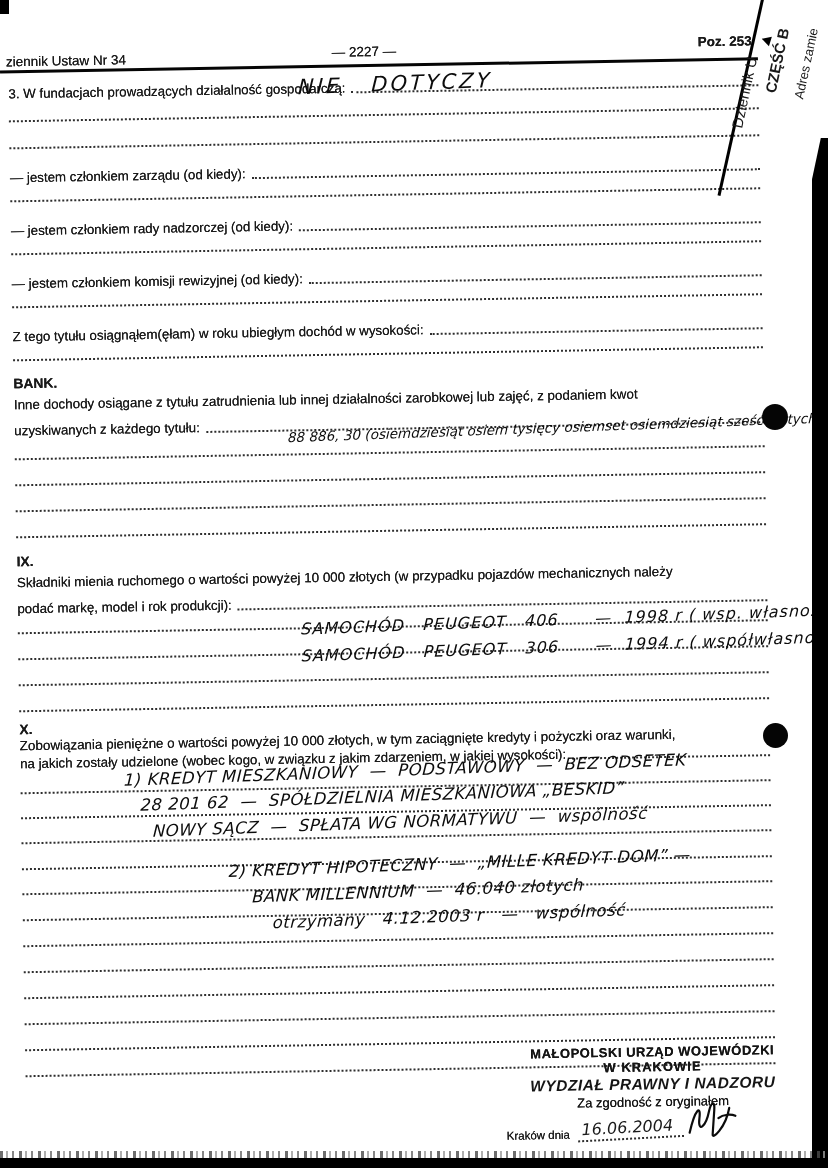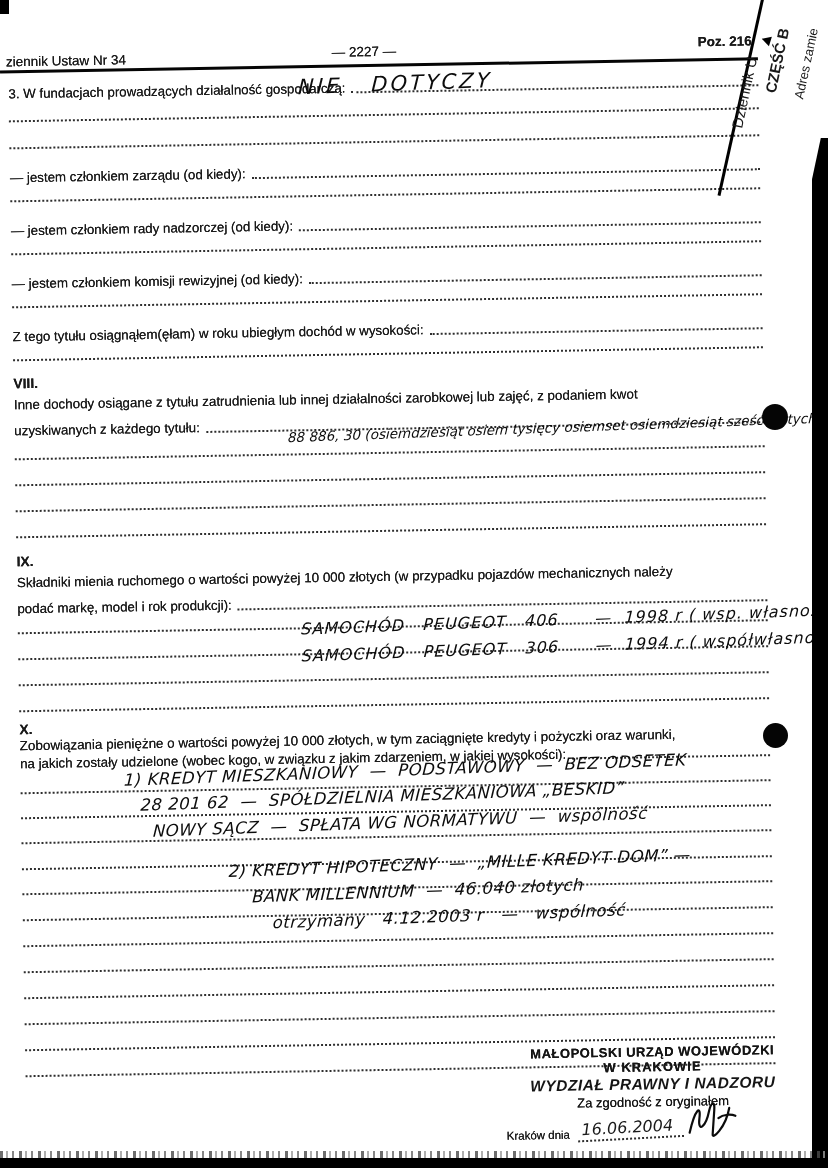--- a/index.html
+++ b/index.html
@@ -50,21 +50,21 @@
 </style>
 </head>
 <body>
 
 <div class="scan">
 
   <div class="content">
 
     <div class="hdr" style="left:6px;top:54px;">ziennik Ustaw Nr 34</div>
     <div class="hdr" style="left:332px;top:50px;">— 2227 —</div>
-    <div class="hdr" style="left:698px;top:46px;font-weight:bold;">Poz. 216</div>
+    <div class="hdr" style="left:698px;top:46px;font-weight:bold;">Poz. 253</div>
     <div style="position:absolute;left:762px;top:48px;width:0;height:0;
                 border-top:5px solid transparent;border-bottom:5px solid transparent;
                 border-right:9px solid #000;transform:rotate(18deg);"></div>
     <div class="hrule"></div>
 
     <div class="row" style="top:86px;">
       <span class="lbl">3. W fundacjach prowadzących działalność gospodarczą:</span>
       <span class="fill"></span>
     </div>
     <div class="dl" style="top:118px;"></div>
@@ -87,21 +87,21 @@
       <span class="fill"></span>
     </div>
     <div class="dl" style="top:304px;"></div>
 
     <div class="row" style="top:329px;">
       <span class="lbl">Z tego tytułu osiągnąłem(ęłam) w roku ubiegłym dochód w wysokości:</span>
       <span class="fill"></span>
     </div>
     <div class="dl" style="top:357px;"></div>
 
-    <div class="sec" style="top:376px;">VIII.</div>
+    <div class="sec" style="top:376px;">BANK.</div>
     <div class="desc" style="top:397px;">Inne dochody osiągane z tytułu zatrudnienia lub innej działalności zarobkowej lub zajęć, z podaniem kwot</div>
     <div class="row" style="top:423px;">
       <span class="lbl">uzyskiwanych z każdego tytułu:</span>
       <span class="fill"></span>
     </div>
     <div class="dl" style="top:456px;"></div>
     <div class="dl" style="top:482px;"></div>
     <div class="dl" style="top:508px;"></div>
     <div class="dl" style="top:534px;"></div>
     <div class="hw hw-s" style="top:428px;left:282px;">88 886, 30 (osiemdziesiąt osiem tysięcy osiemset osiemdziesiąt sześć złotych 30/100 )</div>

